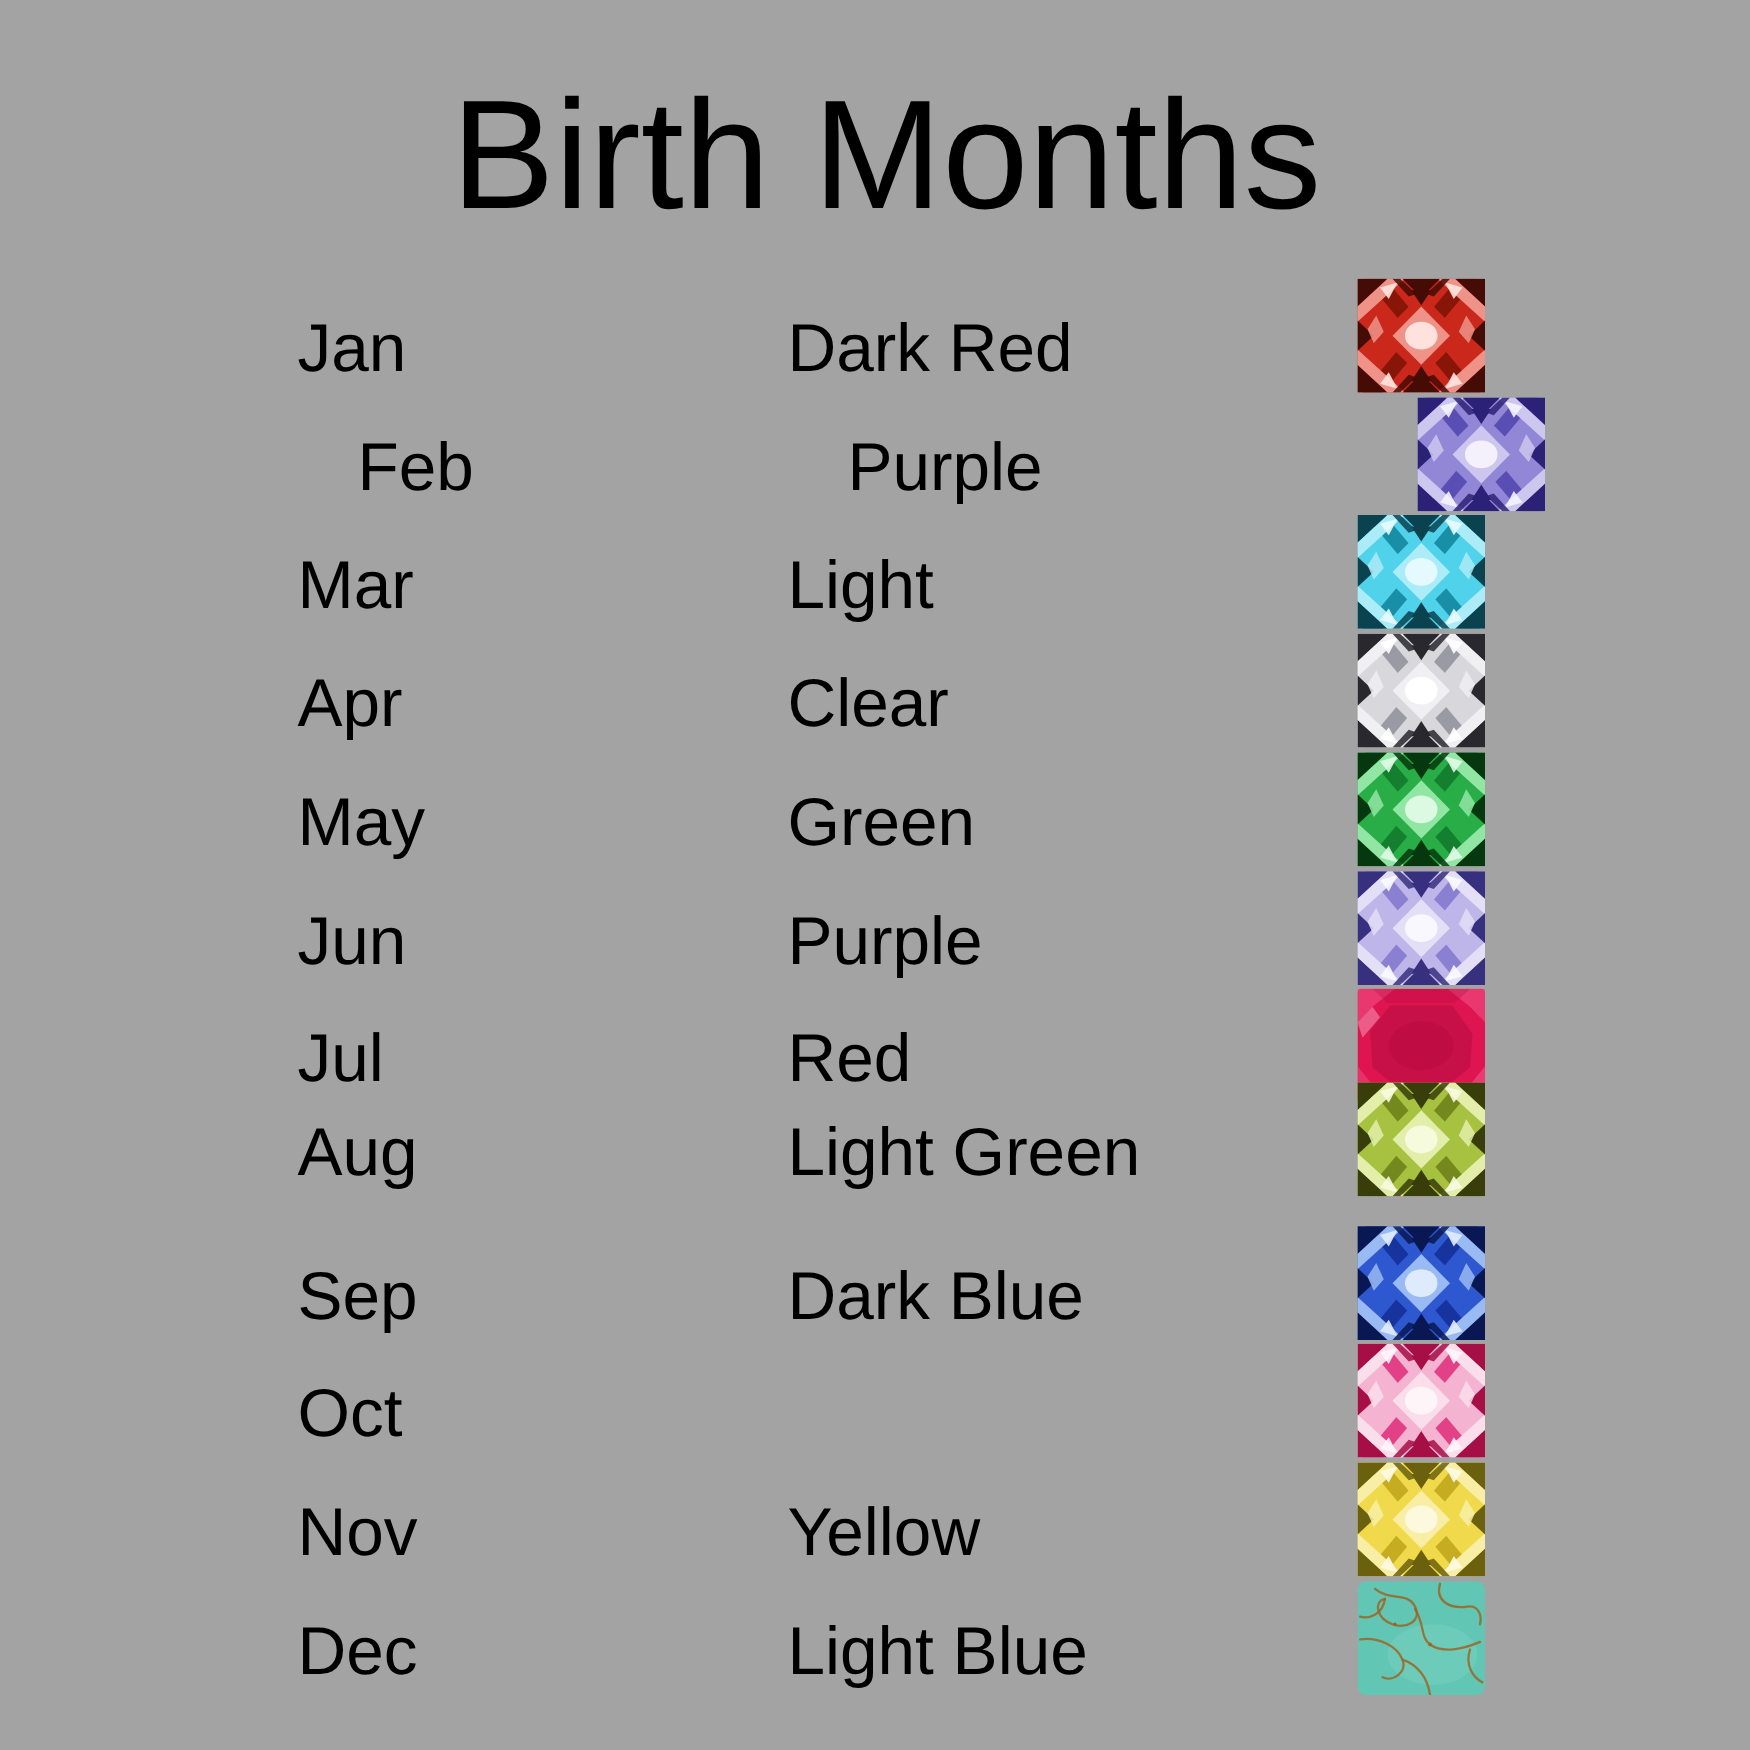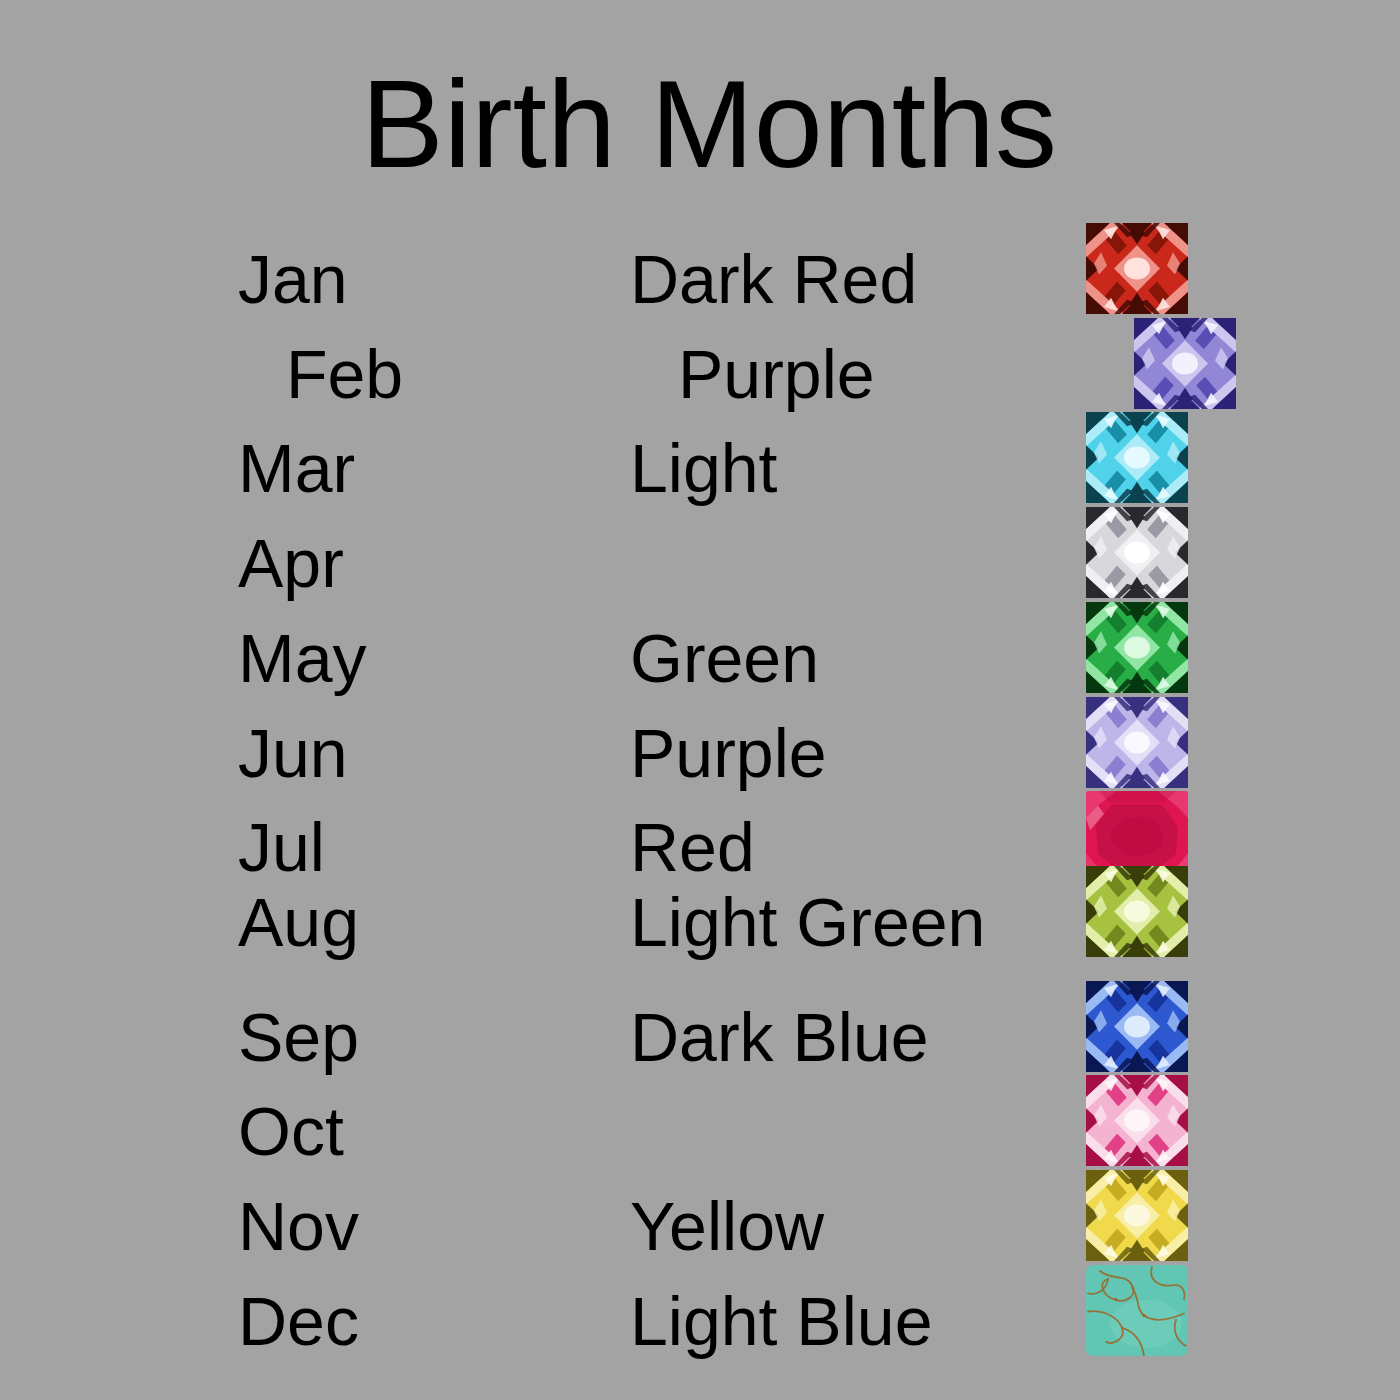--- a/index.html
+++ b/index.html
@@ -19,21 +19,21 @@
     font-weight:400;
     line-height:1;
     white-space:nowrap;
     letter-spacing:0;
   }
   .rows{position:absolute;left:0;top:0;width:100%;height:100%;}
   .row{position:absolute;left:0;width:100%;height:95px;}
   .cell{
     position:absolute;
     top:24px;
-    font-size:68px;
+    font-size:54px;
     line-height:64px;
     white-space:nowrap;
     font-weight:400;
   }
   .month{left:238px;}
   .color{left:630px;}
   .gem{
     position:absolute;
     left:1086px;top:0;
     width:102px;height:91px;
@@ -155,20 +155,21 @@
             <polygon points="94,40 87,29 81,42 89,51" fill="#abecf8" opacity="0.85"></polygon>
             <polygon points="28,0 34,0 47,12 41,14" fill="#0b4250" opacity="0.85"></polygon>
             <polygon points="74,0 68,0 55,12 61,14" fill="#0b4250" opacity="0.85"></polygon>
             <polygon points="28,90 34,90 47,78 41,76" fill="#0b4250" opacity="0.85"></polygon>
             <polygon points="74,90 68,90 55,78 61,76" fill="#0b4250" opacity="0.85"></polygon>
           </svg>
         </div>
       </div>
       <div class="row" style="top: 507.1px;">
         <span class="cell month">Apr</span>
+        <span class="cell color">Clear</span>
         <div class="gem">
           <svg viewBox="0 0 102 90" preserveAspectRatio="none" xmlns="http://www.w3.org/2000/svg">
             <rect width="102" height="90" fill="#d8d8dc"></rect>
             <polygon points="6,0 22,0 98,90 82,90" fill="#93939d" opacity="0.9"></polygon>
             <polygon points="80,0 96,0 20,90 4,90" fill="#93939d" opacity="0.9"></polygon>
             <polygon points="0,0 24,0 0,22" fill="#28282e"></polygon>
             <polygon points="102,0 78,0 102,22" fill="#28282e"></polygon>
             <polygon points="0,90 24,90 0,68" fill="#28282e"></polygon>
             <polygon points="102,90 78,90 102,68" fill="#28282e"></polygon>
             <polygon points="24,0 38,0 0,34 0,22" fill="#f0f0f3"></polygon>

